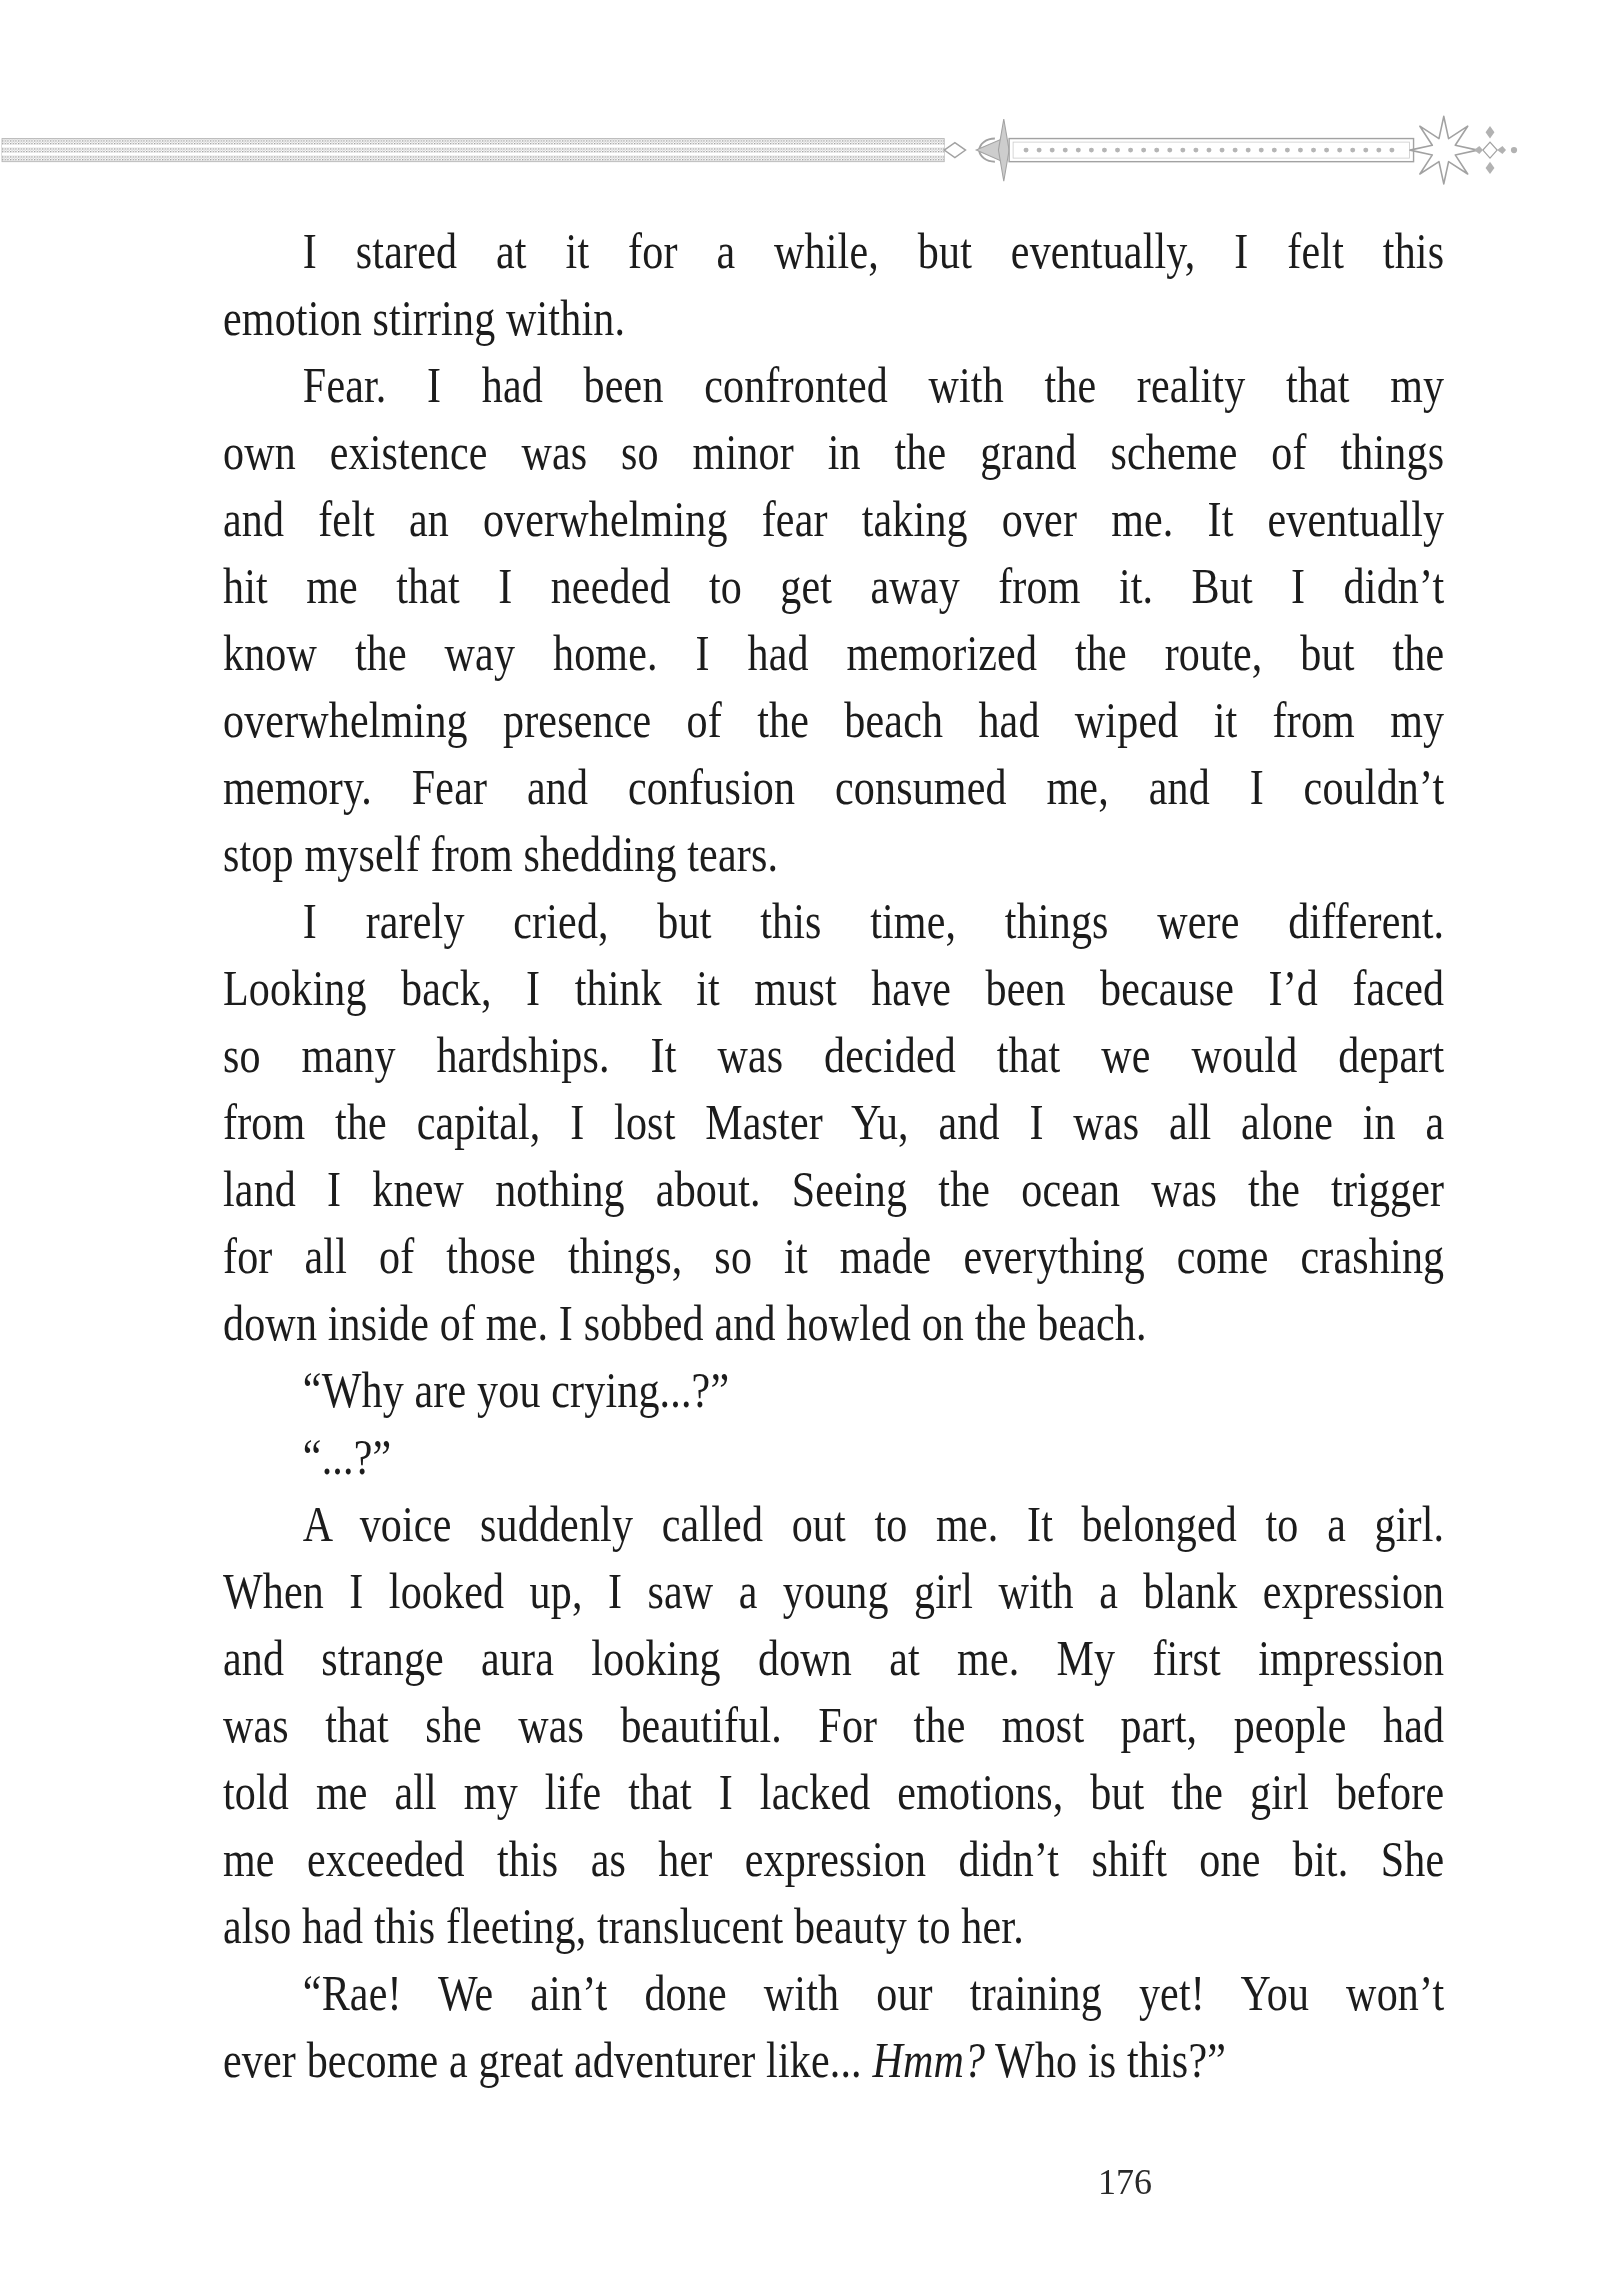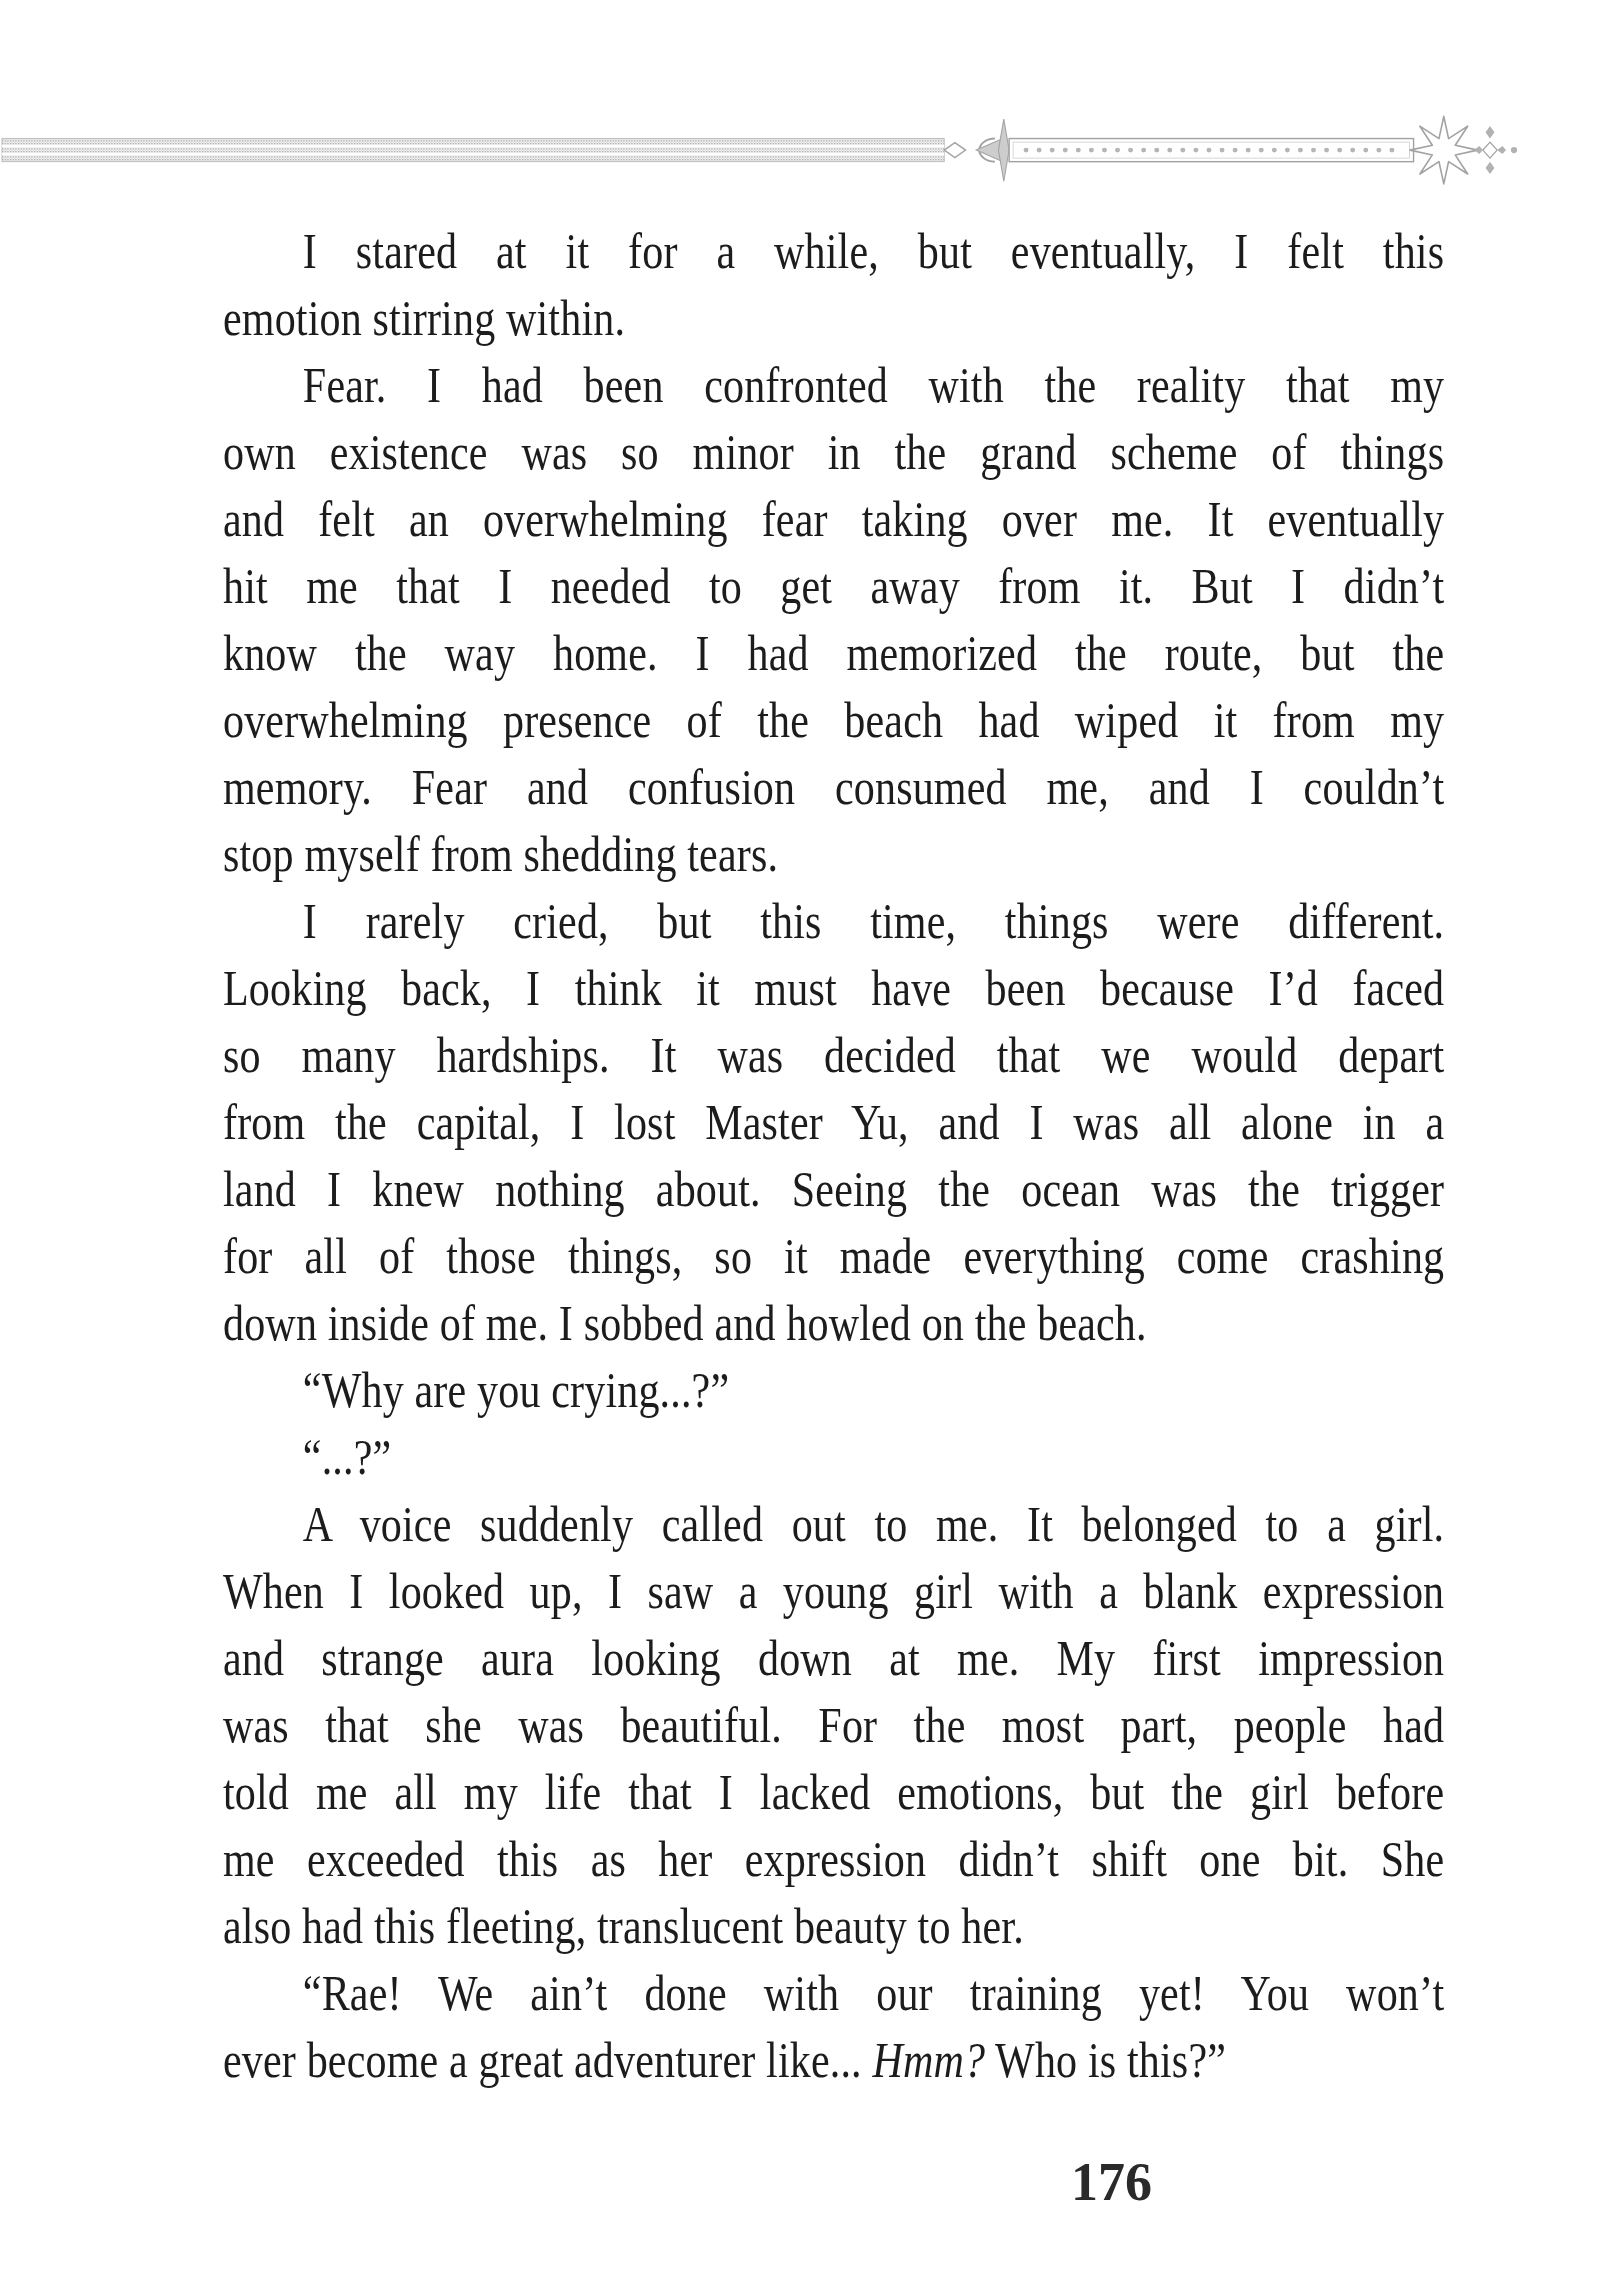--- a/index.html
+++ b/index.html
@@ -40,24 +40,23 @@
     text-align-last: left;
   }
   .line.first {
     text-indent: 95px;
   }
   .it { font-style: italic; }
   .page-number {
     position: absolute;
     top: 2156px;
     right: 140px;
-    font-size: 54px;
+    font-size: 36px;
     line-height: 53px;
     color: #2a2a2a;
-    font-weight: bold;
   }
 </style>
 </head>
 <body>
 
 <div class="page">
 
   <svg class="ornament" width="1604" height="80" viewBox="0 0 1800 90" xmlns="http://www.w3.org/2000/svg">
     <defs>
       <pattern id="weave" width="3" height="3" patternUnits="userSpaceOnUse">

